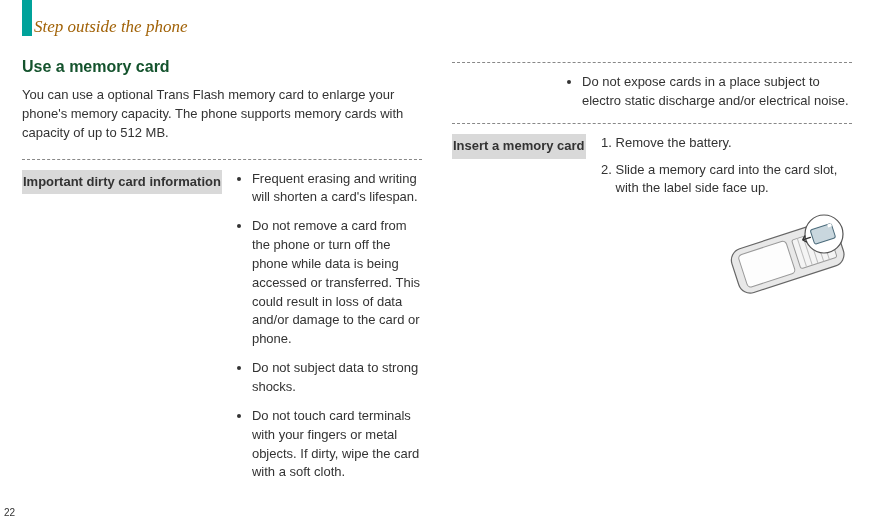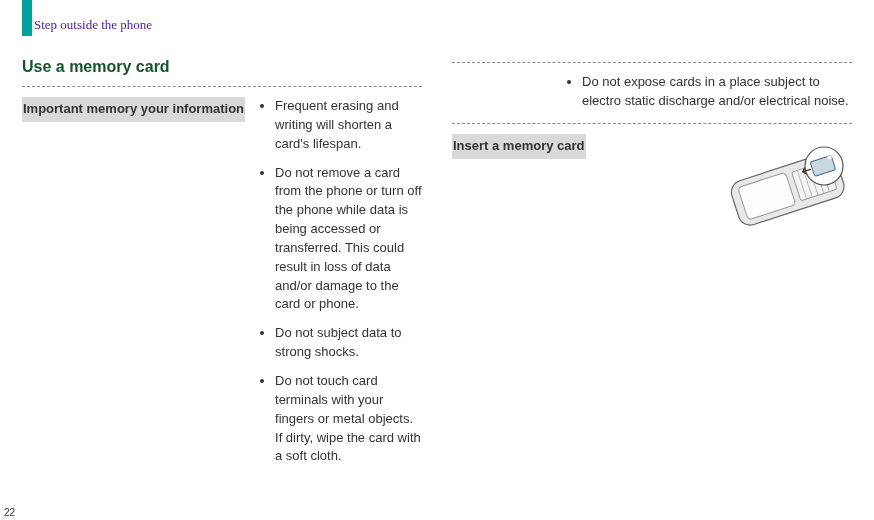--- a/index.html
+++ b/index.html
@@ -18,23 +18,24 @@
     left: 22px;
     top: 0;
     width: 10px;
     height: 36px;
     background: #00a29a;
   }
   .section-header {
     position: absolute;
     left: 34px;
     top: 17px;
+    font-style: italic;
     font-family: Georgia, 'Times New Roman', serif;
-    font-size: 13px;
-    color: #4c1d95;
+    font-size: 17px;
+    color: #a16207;
   }
   .page-num {
     position: absolute;
     left: 4px;
     bottom: 2px;
     font-size: 10px;
     color: #333;
   }
   .columns {
     position: absolute;
@@ -94,43 +95,48 @@
 <body>
 
 <div class="accent-bar"></div>
 <div class="section-header">Step outside the phone</div>
 <div class="page-num">22</div>
 
 <div class="columns">
 
   <div class="col">
     <div class="heading">Use a memory card</div>
+    <div class="intro">You can use a optional Trans Flash memory card to enlarge your phone's memory capacity. The phone supports memory cards with capacity of up to 512 MB.</div>
 
     <div class="dashed-top block">
-      <div class="label-box">Important memory your information</div>
+      <div class="label-box">Important dirty card information</div>
       <ul class="bullets">
         <li>Frequent erasing and writing will shorten a card's lifespan.</li>
         <li>Do not remove a card from the phone or turn off the phone while data is being accessed or transferred. This could result in loss of data and/or damage to the card or phone.</li>
         <li>Do not subject data to strong shocks.</li>
         <li>Do not touch card terminals with your fingers or metal objects. If dirty, wipe the card with a soft cloth.</li>
 
       </ul>
     </div>
   </div>
 
   <div class="col">
     <div class="dashed-top">
       <ul class="bullets" style="margin-left:112px;">
         <li>Do not expose cards in a place subject to electro static discharge and/or electrical noise.</li>
       </ul>
     </div>
 
     <div class="dashed-top block" style="margin-top:12px;">
       <div class="label-box">Insert a memory card</div>
       <div style="flex:1;">
+        <ol class="steps">
+          <li>Remove the battery.</li>
+          <li>Slide a memory card into the card slot, with the label side face up.</li>
+        </ol>
         <svg class="illustration" width="140" height="100" viewBox="0 0 140 100">
           <g transform="rotate(-18 70 50)">
             <rect x="20" y="30" width="110" height="46" rx="12" ry="12" fill="#e8e8e8" stroke="#666" stroke-width="1.2"></rect>
             <rect x="28" y="36" width="50" height="34" rx="4" fill="#fdfdfd" stroke="#999"></rect>
             <rect x="84" y="38" width="38" height="30" rx="2" fill="#f4f4f4" stroke="#999"></rect>
             <line x1="90" y1="38" x2="90" y2="68" stroke="#bbb"></line>
             <line x1="96" y1="38" x2="96" y2="68" stroke="#bbb"></line>
             <line x1="102" y1="38" x2="102" y2="68" stroke="#bbb"></line>
             <line x1="108" y1="38" x2="108" y2="68" stroke="#bbb"></line>
             <line x1="114" y1="38" x2="114" y2="68" stroke="#bbb"></line>

